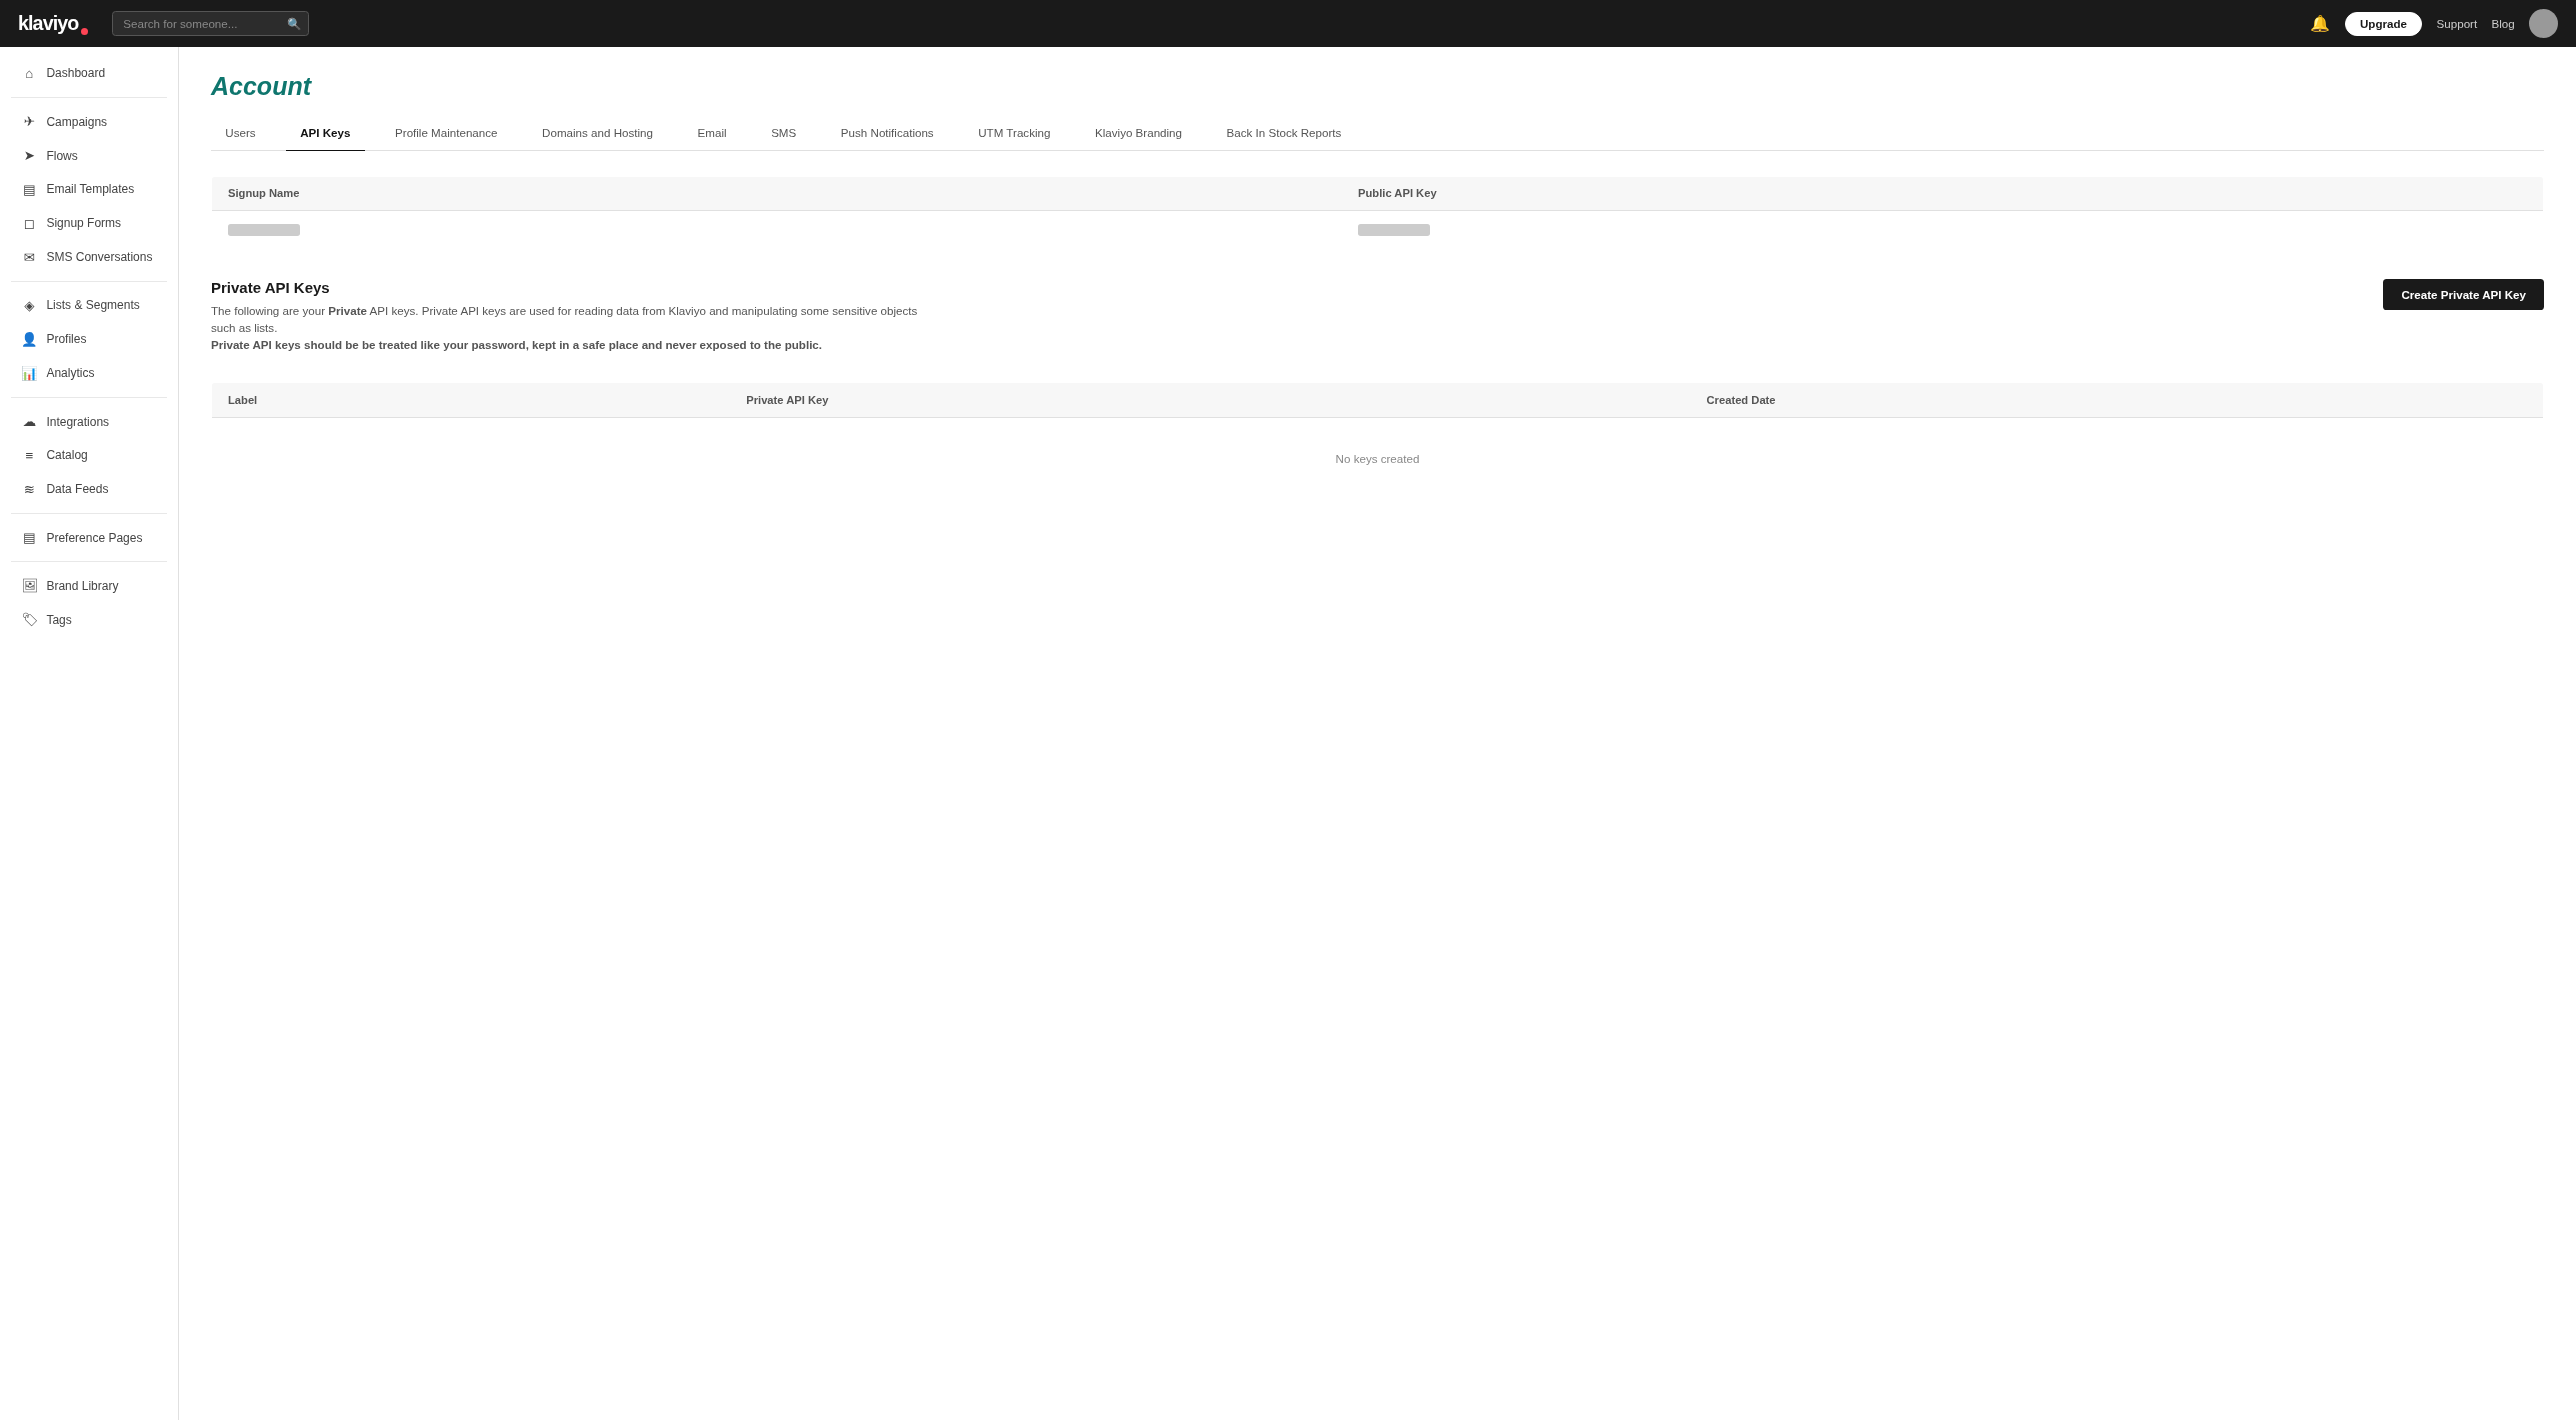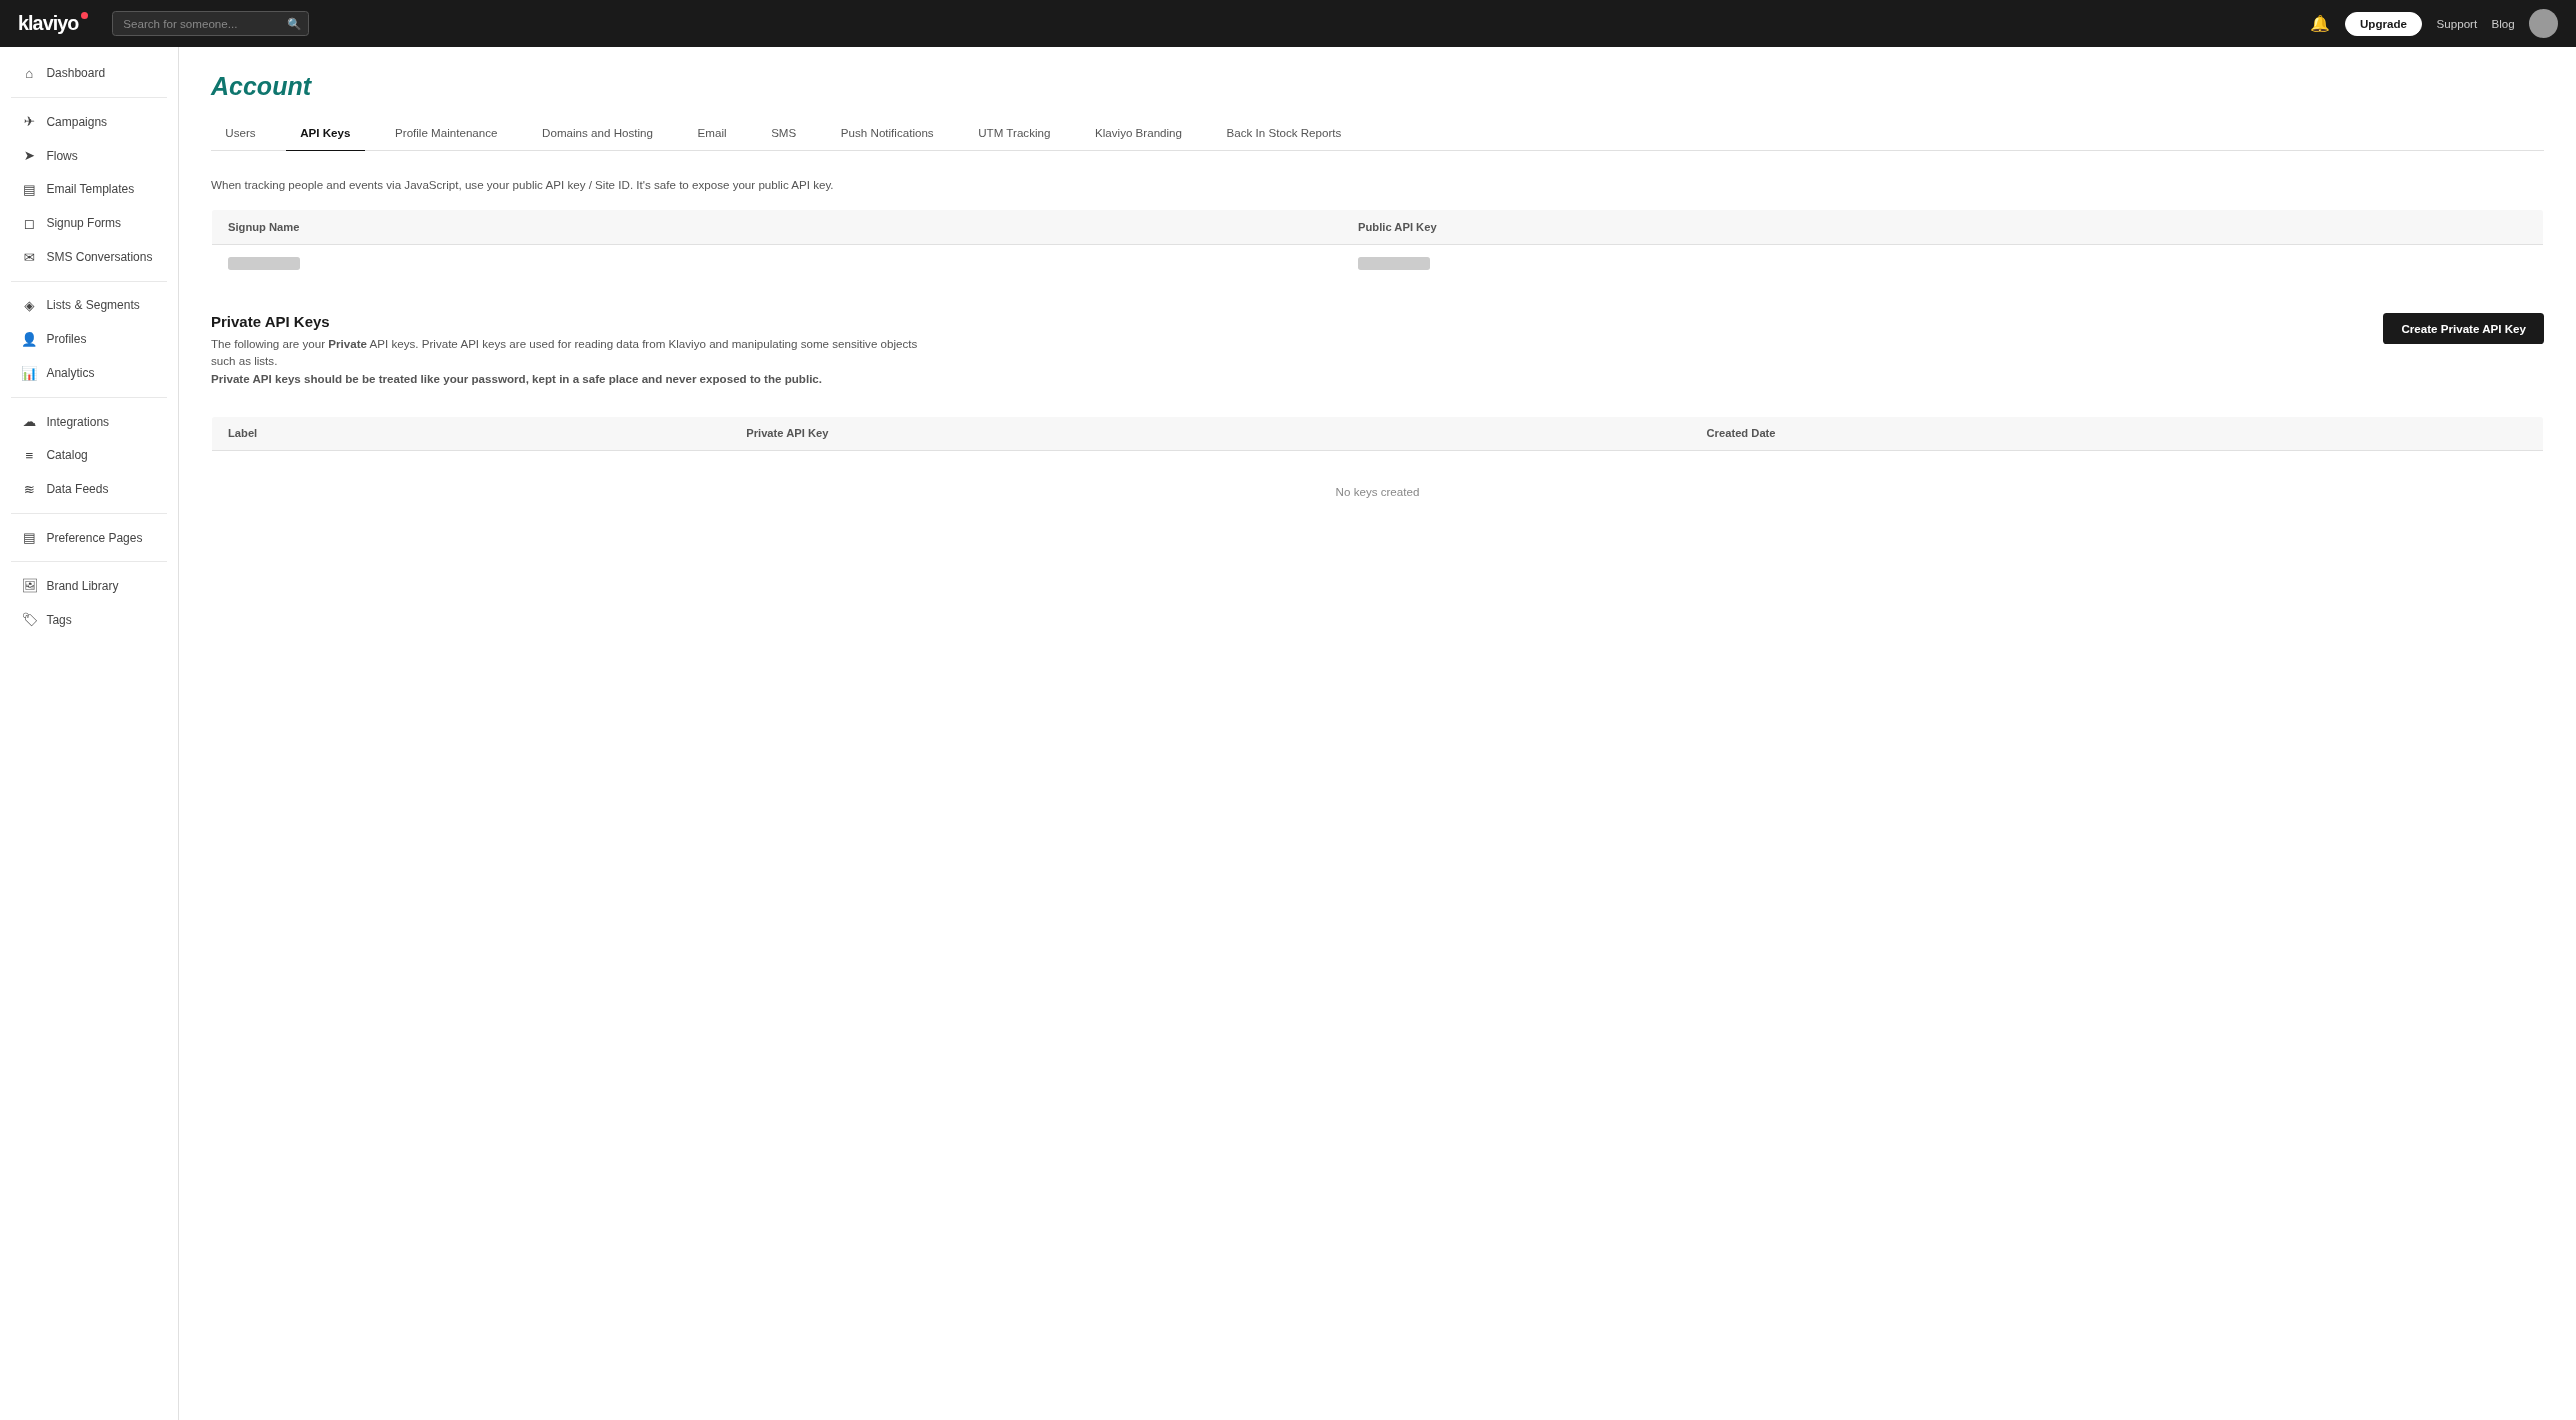--- a/index.html
+++ b/index.html
@@ -14,21 +14,21 @@
       height: 47px;
       flex-shrink: 0;
       gap: 14.3px;
     }
     .logo {
       color: #fff;
       font-size: 19.7px;
       font-weight: 700;
       letter-spacing: -0.9px;
       display: flex;
-      align-items: flex-start;
+      align-items: flex-end;
       gap: 1.8px;
       margin-right: 9px;
     }
     .logo-dot {
       width: 7.2px; height: 7.2px;
       background: #f45; border-radius: 50%;
       display: inline-block; margin-left: 0.9px;
     }
     .search-wrap {
       position: relative;
@@ -346,21 +346,20 @@
       <div class="tab-l2">Domains and Hosting</div>
       <div class="tab-l2">Email</div>
       <div class="tab-l2">SMS</div>
       <div class="tab-l2">Push Notifications</div>
       <div class="tab-l2">UTM Tracking</div>
       <div class="tab-l2">Klaviyo Branding</div>
       <div class="tab-l2">Back In Stock Reports</div>
     </div>
 
     <div>
-      <p class="section-desc">When tracking people and events via JavaScript, use your public API key / Site ID. It's safe to expose your public API key.</p>
       <table class="api-table">
         <thead>
           <tr>
             <th>Signup Name</th>
             <th>Public API Key</th>
           </tr>
         </thead>
         <tbody>
           <tr>
             <td>

